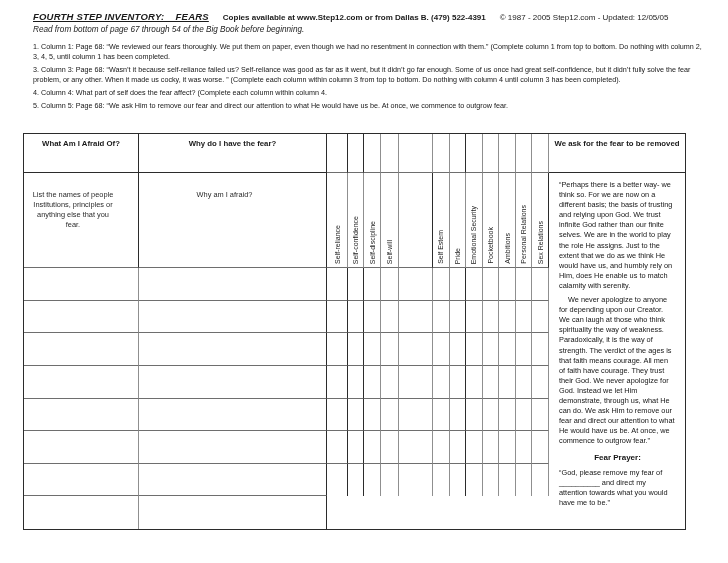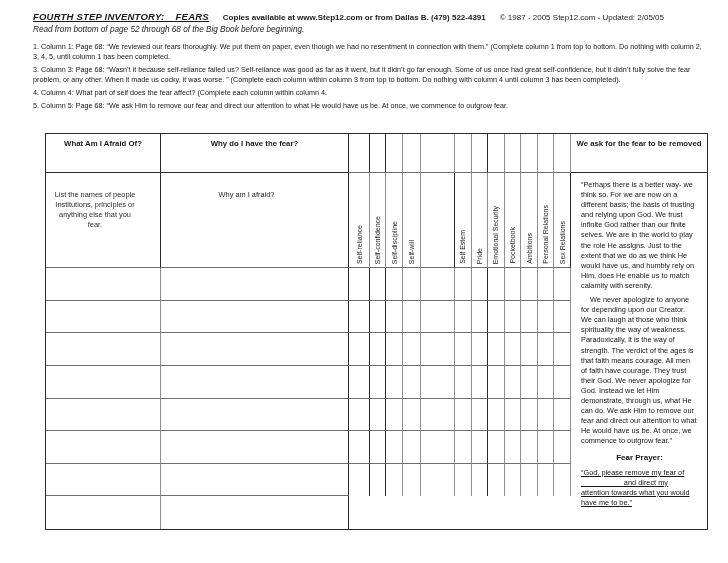--- a/index.html
+++ b/index.html
@@ -11,21 +11,21 @@
   .top{padding:11px 24px 0 33px;}
   .titleline{display:flex;align-items:baseline;gap:14px;}
   .doc-title{font-size:9.5px;font-weight:bold;font-style:italic;text-decoration:underline;white-space:pre;letter-spacing:.2px;}
   .copies{font-size:8px;font-weight:bold;white-space:nowrap;}
   .copyright{font-size:8px;white-space:nowrap;color:#222;}
   .readnote{font-size:8.2px;font-style:italic;margin-top:3px;color:#1c1c1c;}
   .instructions{margin-top:8px;}
   .instr{font-size:7.2px;line-height:1.36;margin-bottom:3.5px;color:#161616;}
   
   .ftable{
-    position:absolute;left:45px;top:133px;width:663px;height:397px;
+    position:absolute;left:23px;top:133px;width:663px;height:397px;
     box-sizing:border-box;border:1.5px solid #2b2b2b;
     display:grid;
     grid-template-columns:115px 188px 21px 16px 17px 18px 34px repeat(7,1fr) 136px;
     grid-template-rows:39px 95px repeat(8,1fr);
     background:#fff;
   }
   .ftable > div{box-sizing:border-box;min-width:0;min-height:0;}
   .mr{border-right:1.5px solid #2b2b2b;}
   .sr{border-right:1px solid #8f8f8f;}
   .hb{border-bottom:1.2px solid #2b2b2b;}
@@ -42,35 +42,35 @@
   .desc{font-size:7.4px;text-align:center;padding:17px 22px 0 6px;line-height:1.35;color:#2a2a2a;}
   .vcell{display:flex;align-items:flex-end;justify-content:center;padding-bottom:3px;overflow:hidden;}
   .vtext{writing-mode:vertical-rl;transform:rotate(180deg);font-size:7px;white-space:nowrap;color:#222;}
   .bigcell{
     grid-column:15;grid-row:2 / span 9;
     padding:3px 5px 2px 6px;font-size:7.35px;line-height:10.1px;color:#151515;
   }
   .bigcell p{margin:4px;}
   .bigcell .p2{text-indent:9px;}
   .prayer-title{font-size:8px;font-weight:bold;text-align:center;margin-top:7px !important;}
-  .prayer{margin-top:1px !important;text-decoration:underline;}
+  .prayer{margin-top:1px !important;}
   .bcell{background:#fff;}
 </style>
 </head>
 <body>
 
 <div class="sheet">
 
   <div class="top">
     <div class="titleline">
       <span class="doc-title">FOURTH STEP INVENTORY:    FEARS</span>
       <span class="copies">Copies available at www.Step12.com or from Dallas B.  (479) 522-4391</span>
-      <span class="copyright">© 1987 - 2005  Step12.com - Updated: 2/05/05</span>
-    </div>
-    <div class="readnote">Read from bottom of page 52 through  68  of the Big Book before beginning.</div>
+      <span class="copyright">© 1987 - 2005  Step12.com - Updated: 12/05/05</span>
+    </div>
+    <div class="readnote">Read from bottom of page 67 through  54  of the Big Book before beginning.</div>
 
     <div class="instructions">
       <div class="instr">1.  Column 1: Page 68: “We reviewed our fears thoroughly.  We put them on paper, even though we had no resentment in connection with them.”  (Complete column 1 from top to bottom.  Do nothing with column 2, 3, 4, 5, until column 1 has been completed.</div>
       <div class="instr">3.  Column 3: Page 68: “Wasn’t it because self-reliance failed us?  Self-reliance was good as far as it went, but it didn’t go far enough.  Some of us once had great self-confidence, but it didn’t fully solve the fear problem, or any other.  When it made us cocky, it was worse. ”  (Complete each column within column 3 from top to bottom. Do nothing with column 4 until column 3 has been completed).</div>
       <div class="instr">4.  Column 4:  What part of self does the fear affect? (Complete each column within column 4.</div>
       <div class="instr">5.  Column 5: Page 68: “We ask Him to remove our fear and direct our attention to what He would have us be.  At once, we commence to outgrow fear.</div>
     </div>
   </div>
 
   <div class="ftable">

